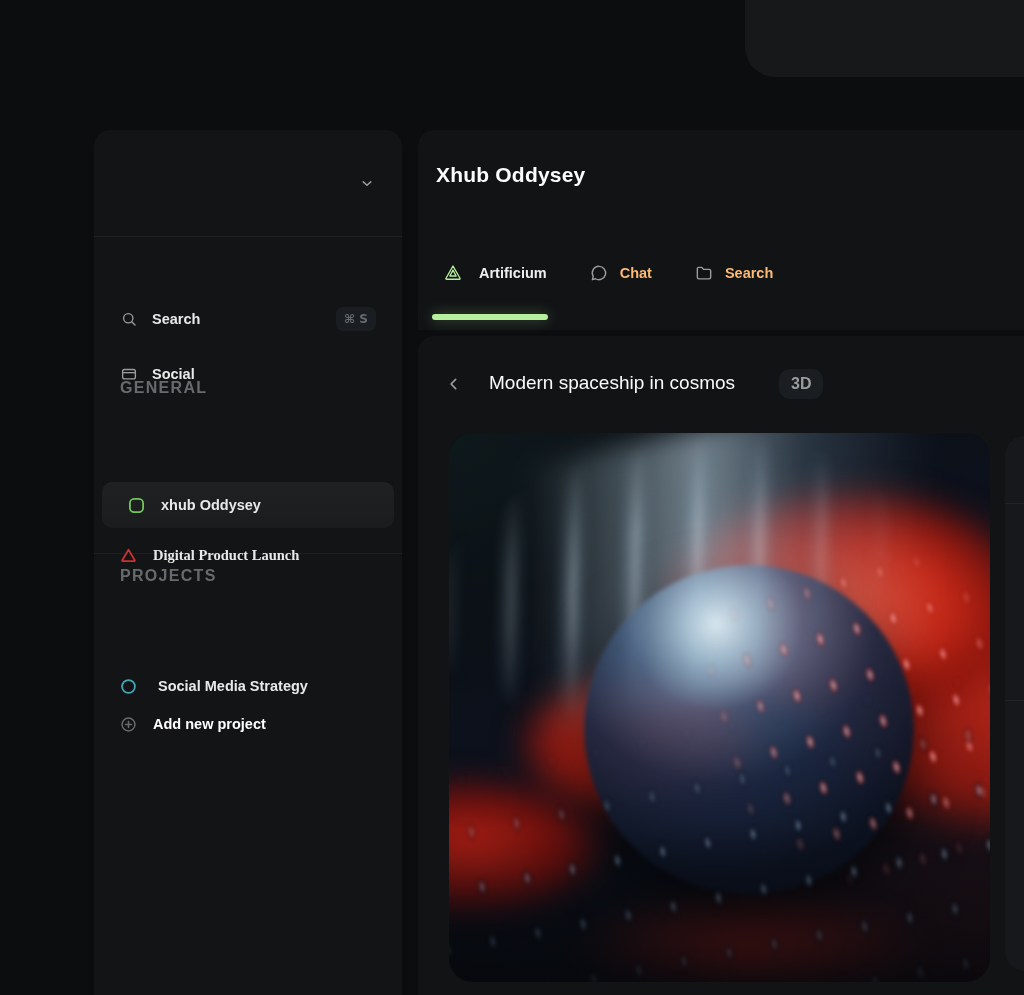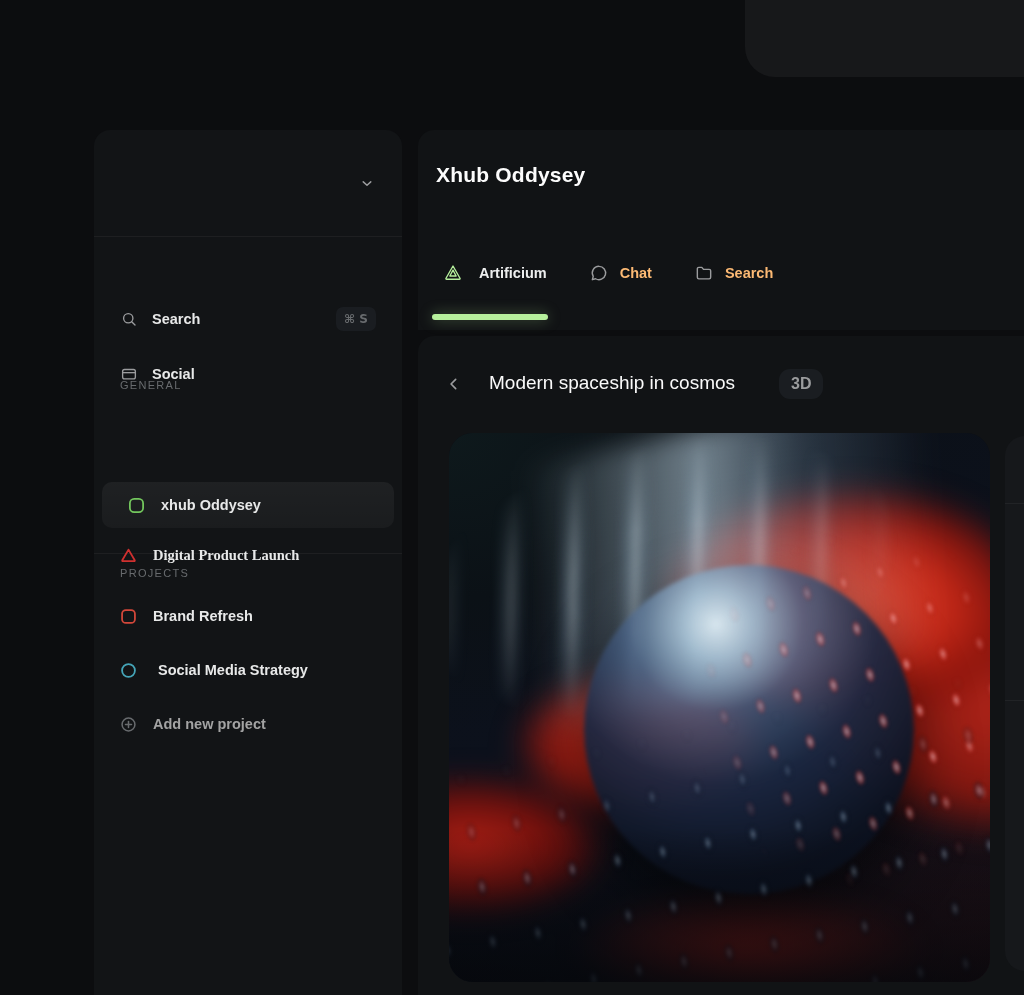--- a/index.html
+++ b/index.html
@@ -20,21 +20,21 @@
     position:absolute; left:94px; top:130px; width:308px; height:865px;
     background:#121416; border-radius:16px 16px 0 0;
   }
   .side-header {
     position:absolute; left:0; top:0; width:100%; height:107px;
     display:flex; align-items:center; justify-content:flex-end; padding:0 26px;
     border-bottom:1px solid rgba(255,255,255,0.05);
   }
   .divider2 { position:absolute; left:0; top:423px; width:100%; height:1px; background:rgba(255,255,255,0.05); }
   .section-label {
-    position:absolute; left:26px; font-size:11px; font-weight:400;
+    position:absolute; left:26px; font-size:16px; font-weight:700;
     letter-spacing:1.3px; color:#686B6E;
   }
   .lbl-general { top:249px; }
   .lbl-projects { top:437px; }
   .side-row {
     position:absolute; left:26px; right:26px; display:flex; align-items:center; gap:14px;
     font-size:14.5px; font-weight:600; color:#E8E9E9; cursor:pointer;
   }
   .row-search { top:175px; height:28px; }
   .row-billing { top:230px; height:28px; }
@@ -45,22 +45,22 @@
   }
   .active-pill {
     position:absolute; left:8px; top:352px; width:292px; height:46px;
     background:linear-gradient(180deg, rgba(255,255,255,0.055), rgba(255,255,255,0.035));
     border-radius:10px;
   }
   .proj-row { gap:16px; height:24px; font-weight:600; }
   .row-proj0 { top:363px; left:34px; right:18px; }
   .row-proj1 { top:413px;font-family:Liberation Serif, serif; }
   .row-proj2 { top:474px; }
-  .row-proj3 { top:528px;gap:21px; }
-  .row-add   { top:582px; color:#a3a3a3; }
+  .row-proj3 { top:544px;gap:21px; }
+  .row-add   { top:582px; color:#ffffff; }
   .pic { width:17px; height:17px; flex:0 0 auto; display:block; }
   .side-icon { width:18px; height:18px; flex:0 0 auto; display:block; color:#9B9C9E; }
 
   
   .header-panel {
     position:absolute; left:418px; top:130px; width:606px; height:200px;
     background:#111315; border-radius:16px 0 0 0;
   }
   .page-title { position:absolute; left:18px; top:33px; font-size:21px; font-weight:700; color:#FCFCFC; letter-spacing:0.2px; }
   .page-subtitle { position:absolute; left:18px; top:69px; font-size:13.5px; color:#9B9C9E; }
@@ -196,26 +196,20 @@
     <span>xhub Oddysey</span>
   </div>
 
   <div class="side-row proj-row row-proj1">
     <svg class="pic" viewBox="0 0 18 18" fill="none" stroke="#D0302F" stroke-width="1.9" stroke-linejoin="round">
         <path d="M9 2.8 L15.6 14.1 Q16 15 14.9 15 L3.1 15 Q2 15 2.4 14.1 Z"></path>
       </svg>
     <span>Digital Product Launch</span>
   </div>
 
-  <div class="side-row proj-row row-proj2">
-    <svg class="pic" viewBox="0 0 18 18" fill="none" stroke="#D2473A" stroke-width="1.9">
-        <rect x="2.2" y="2.2" width="13.6" height="13.6" rx="4"></rect>
-      </svg>
-    <span>Brand Refresh</span>
-  </div>
 
   <div class="side-row proj-row row-proj3">
     <svg class="pic" viewBox="0 0 18 18" fill="none" stroke="#45A5B8" stroke-width="1.9">
         <circle cx="9" cy="9" r="6.8"></circle>
       </svg>
     <span>Social Media Strategy</span>
   </div>
 
   <div class="side-row proj-row row-add">
     <svg class="pic" viewBox="0 0 18 18" fill="none" stroke="#686B6E" stroke-width="1.6" stroke-linecap="round">

